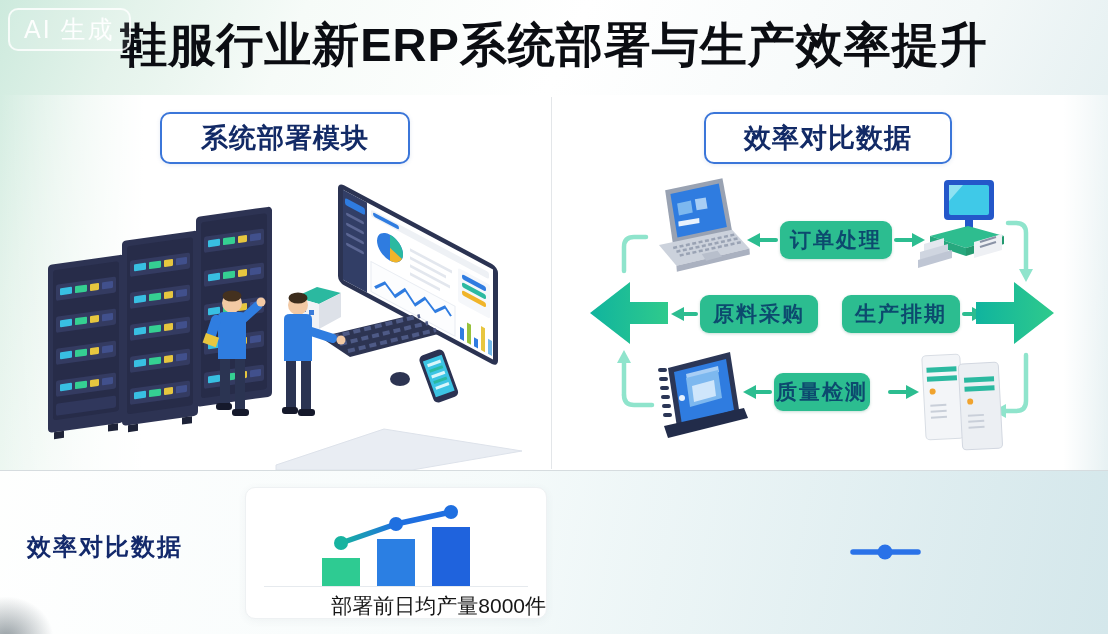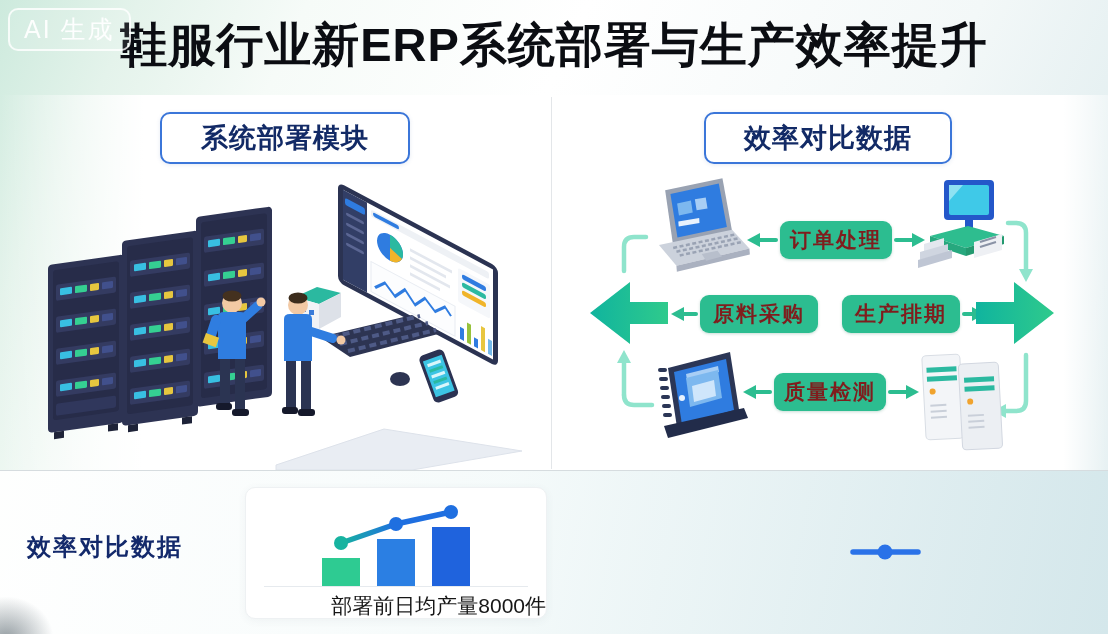--- a/index.html
+++ b/index.html
@@ -22,26 +22,26 @@
     box-shadow:0 1px 4px rgba(40,80,160,.12);letter-spacing:1px}
   .pill-left{left:160px;top:112px;width:246px;height:48px}
   .pill-right{left:704px;top:112px;width:244px;height:48px}
   .illus{position:absolute;left:40px;top:165px;z-index:2}
   .connectors{position:absolute;left:560px;top:95px;z-index:1}
   .icon{position:absolute;z-index:2}
   .i-laptop{left:648px;top:178px}.i-pos{left:918px;top:178px}
   .i-tablet{left:656px;top:346px}.i-servers{left:910px;top:344px}
   .arrow-big{position:absolute;z-index:2}
   .a-left{left:588px;top:276px}.a-right{left:976px;top:276px}
-  .flow-badge{position:absolute;z-index:3;background:#2cbd90;color:#7f1d1d;font-size:21px;font-weight:700;border-radius:9px;
+  .flow-badge{position:absolute;z-index:3;background:#2cbd90;color:#0c4a6e;font-size:21px;font-weight:700;border-radius:9px;
     display:flex;align-items:center;justify-content:center;letter-spacing:2px;box-shadow:0 1px 3px rgba(30,120,90,.25)}
   .b-order{left:780px;top:221px;width:112px;height:38px}
   .b-material{left:700px;top:295px;width:118px;height:38px}
   .b-schedule{left:842px;top:295px;width:118px;height:38px}
-  .b-quality{left:774px;top:373px;width:112px;height:38px}
+  .b-quality{left:774px;top:373px;width:96px;height:38px}
   .section-title{position:absolute;left:27px;top:531px;z-index:2;font-size:24px;font-weight:900;color:#13296b;letter-spacing:2px}
   .chart-card{position:absolute;top:487px;height:132px;background:#fff;border:1px solid #eef1f3;border-radius:10px;z-index:2;
     box-shadow:0 2px 8px rgba(60,80,100,.06);box-sizing:border-box;padding-top:6px}
   .c1{left:245px;width:302px}.c2{left:557px;width:282px}
   .chart-plot{position:relative;height:92px;margin:0 18px;border-bottom:1.5px solid #e6eaee}
   .chart-plot svg{position:absolute;left:0;bottom:0;display:block}
   .chart-caption{text-align:right;font-size:21px;color:#161616;margin-top:5px;font-weight:500}
   .legend-line{position:absolute;left:850px;top:540px;z-index:2}
   .legend-text{position:absolute;left:920px;top:516px;z-index:2;font-size:26px;color:#141414;line-height:1.3;font-weight:500}
 </style>

